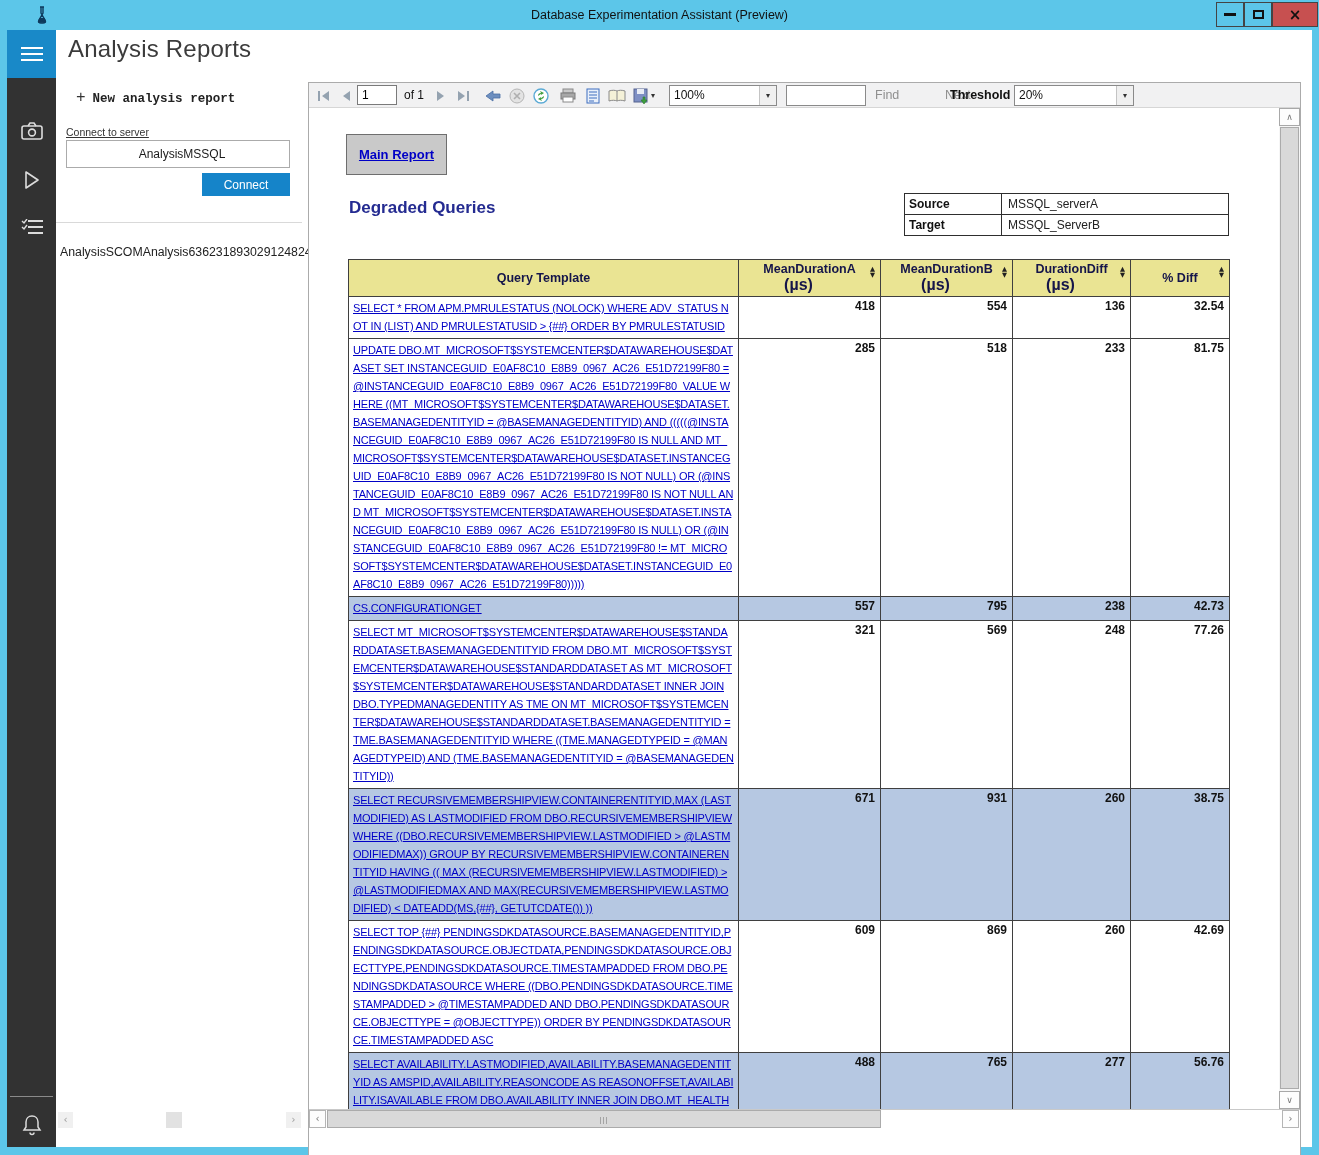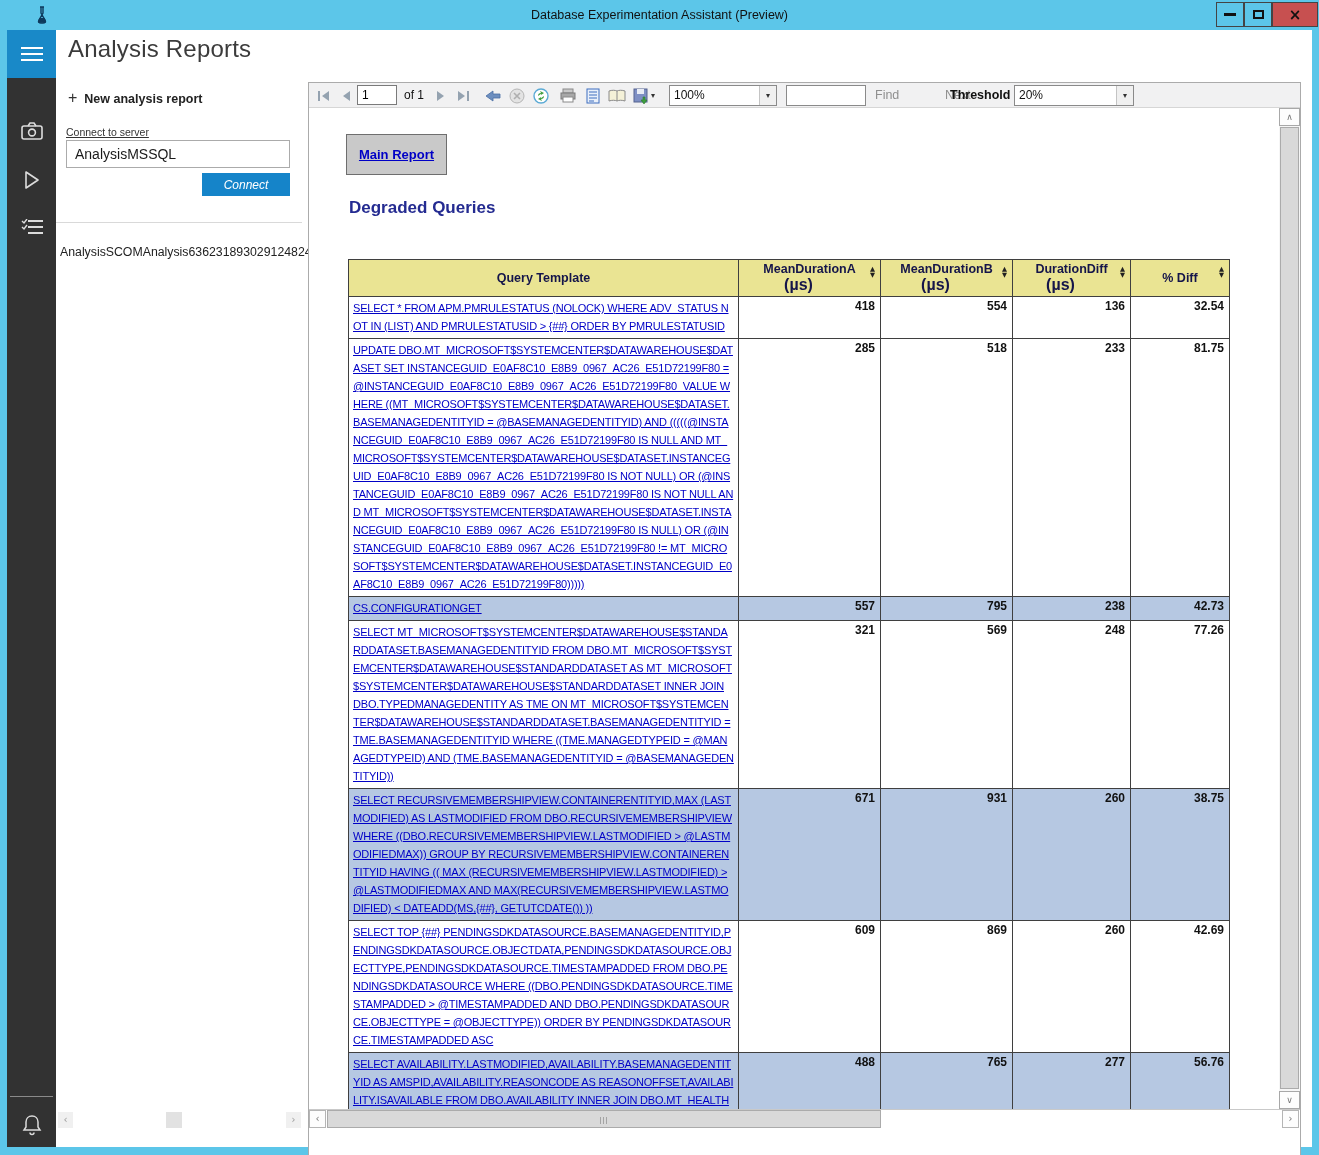--- a/index.html
+++ b/index.html
@@ -22,25 +22,25 @@
 
   
   .rail { position:absolute; left:7px; top:30px; width:49px; height:1117px; background:#323232; }
   .rail-menu { position:absolute; left:0; top:0; width:49px; height:48px; background:#1989C8; display:flex; align-items:center; justify-content:center; cursor:pointer; }
   .rail-btn { position:absolute; left:0; width:49px; height:34px; display:flex; align-items:center; justify-content:center; cursor:pointer; }
   .rail-div { position:absolute; left:3px; top:1066px; width:43px; height:1px; background:#8A8A8A; }
 
   
   .content { position:absolute; left:56px; top:30px; width:1256px; height:1117px; background:#fff; }
   .page-title { position:absolute; left:12px; top:5px; font-size:24px; font-weight:300; color:#3B3B3B; letter-spacing:0.2px; }
-  .newreport { position:absolute; left:12px; top:59px; font-size:12.5px; font-weight:bold; color:#222; cursor:pointer; }
+  .newreport { position:absolute; left:20px; top:59px; font-size:12.5px; font-weight:bold; color:#222; cursor:pointer;font-family:Liberation Mono, monospace; }
   .plus { font-weight:normal; font-size:16px; margin-right:7px; color:#333; }
   .connect-label { position:absolute; left:10px; top:96px; font-size:10.5px; color:#333;text-decoration:underline; }
-  .server-input { position:absolute; left:10px; top:110px; width:224px; height:28px; border:1px solid #ABABAB; font-family:"Liberation Sans",sans-serif; font-size:14px; color:#1A1A1A; padding-left:8px; }
-  .connect-btn { position:absolute; left:146px; top:143px; width:88px; height:23px; background:#1584C9; color:#fff; font-size:12px; border:none; font-family:"Liberation Sans",sans-serif; cursor:pointer;font-style:italic; }
+  .server-input { position:absolute; left:10px; top:110px; width:224px; height:28px; border:1px solid #ABABAB; font-family:"Liberation Sans",sans-serif; font-size:12px; color:#1A1A1A; padding-left:8px;text-align:center; }
+  .connect-btn { position:absolute; left:146px; top:143px; width:88px; height:23px; background:#1584C9; color:#fff; font-size:12px; border:none; font-family:"Liberation Sans",sans-serif; cursor:pointer; }
   .panel-div { position:absolute; left:0; top:192px; width:246px; height:1px; background:#D9D9D9; }
   .report-item { position:absolute; left:4px; top:215px; width:244px; font-size:12.3px; color:#222; white-space:nowrap; cursor:pointer; }
   .lp-scroll { position:absolute; top:1082px; width:15px; height:16px; background:#F0F0F0; color:#9A9A9A; font-size:10px; text-align:center; line-height:16px; cursor:pointer; font-family:"DejaVu Sans",sans-serif; }
   .lp-thumb { position:absolute; left:110px; top:1082px; width:16px; height:16px; background:#E2E2E2; }
 
   
   .viewer { position:absolute; left:252px; top:52px; width:993px; height:1076px; border:1px solid #ABABAB; background:#fff; }
   .vtoolbar { position:absolute; left:0; top:0; width:991px; height:25px; background:#F1F1F2; border-bottom:1px solid #D6D6D6; }
   .tbtn { position:absolute; top:2px; width:21px; height:21px; display:flex; align-items:center; justify-content:center; cursor:pointer; }
   .page-input { position:absolute; left:48px; top:2px; width:40px; height:20px; border:1px solid #7A7A7A; font-size:12px; padding-left:4px; font-family:"Liberation Sans",sans-serif; }
@@ -236,20 +236,32 @@
           <div class="caret">▾</div>
         </div>
       </div>
 
       <div class="canvas">
         <div class="main-report-btn">
             <span>Main Report</span>
           </div>
         <div class="report-heading">Degraded Queries</div>
 
+        <table class="srv-table">
+          <tbody>
+              <tr>
+                <td class="lbl">Source</td>
+                <td class="val">MSSQL_serverA</td>
+              </tr>
+          <tr>
+                <td class="lbl">Target</td>
+                <td class="val">MSSQL_ServerB</td>
+              </tr>
+        </tbody>
+          </table>
 
         <table class="dq-table">
           <colgroup>
               <col style="width:390px">
               <col style="width:142px">
               <col style="width:132px">
               <col style="width:118px">
               <col style="width:99px">
             </colgroup>
           <thead>

